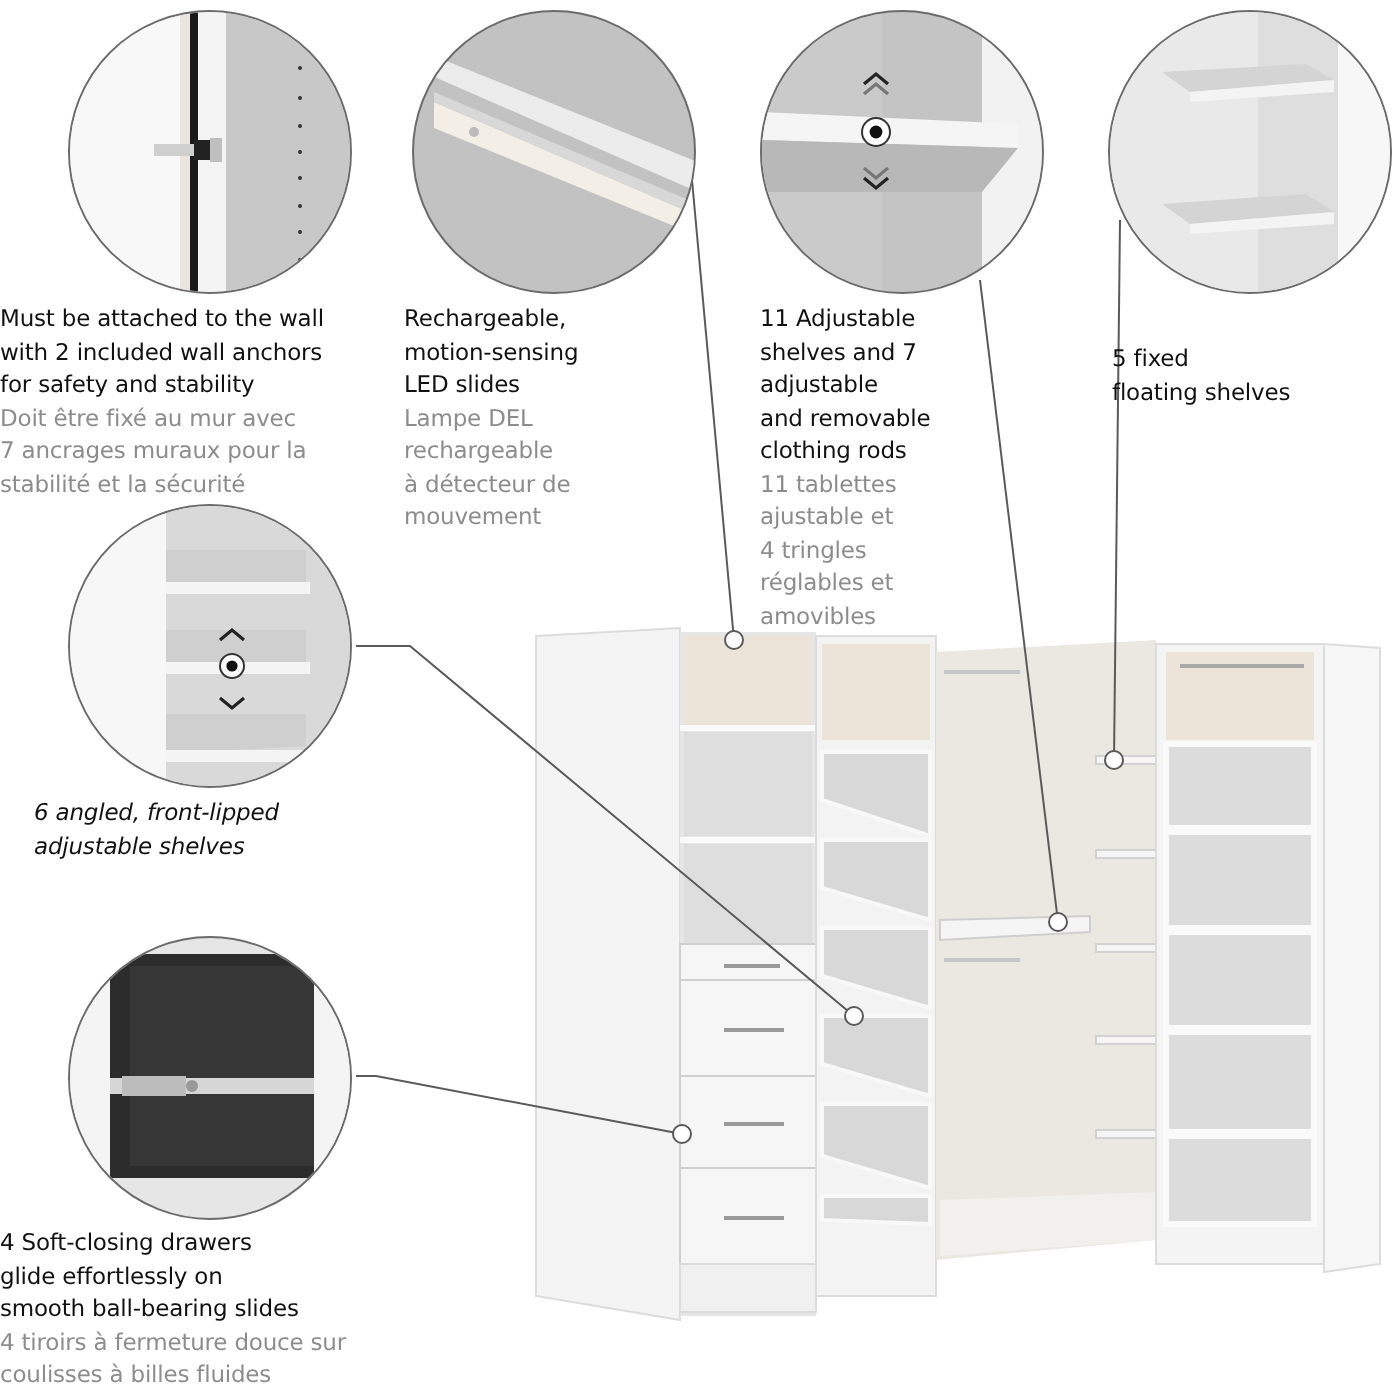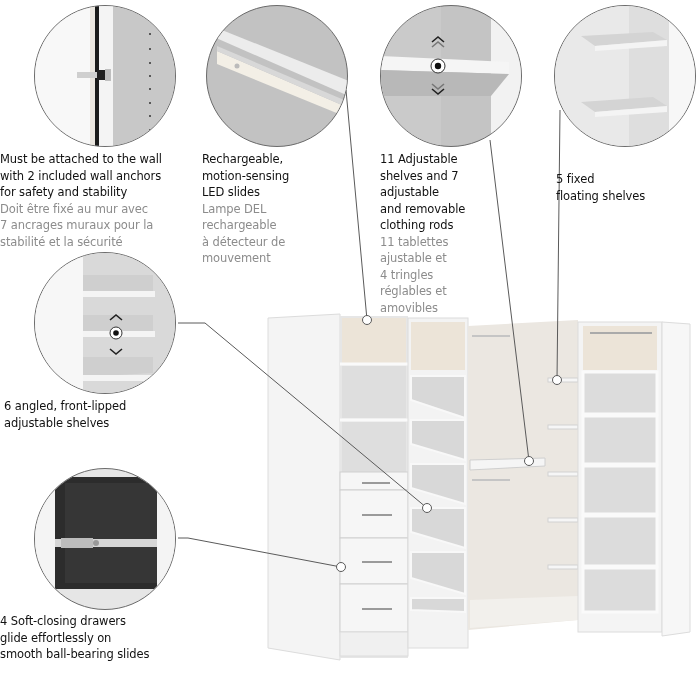--- a/index.html
+++ b/index.html
@@ -219,22 +219,24 @@
 4 tringles
 réglables et
 amovibles</span>
 </div>
 
 <div class="caption" style="left:556px;top:151px;width:140px;margin-top:20px;">
   <span class="en">5 fixed
 floating shelves</span>
 </div>
 
-<div class="caption" style="left:4px;top:398px;width:212px;">
+<div class="caption" style="left:17px;top:398px;width:212px;font-style:italic;">
   <span class="en">6 angled, front-lipped
 adjustable shelves</span>
 </div>
 
 <div class="caption" style="left:0px;top:613px;width:216px;">
   <span class="en">4 Soft-closing drawers
 glide effortlessly on
 smooth ball-bearing slides</span>
+  <span class="fr">4 tiroirs à fermeture douce sur
+coulisses à billes fluides</span>
 </div>
 
 </body></html>

